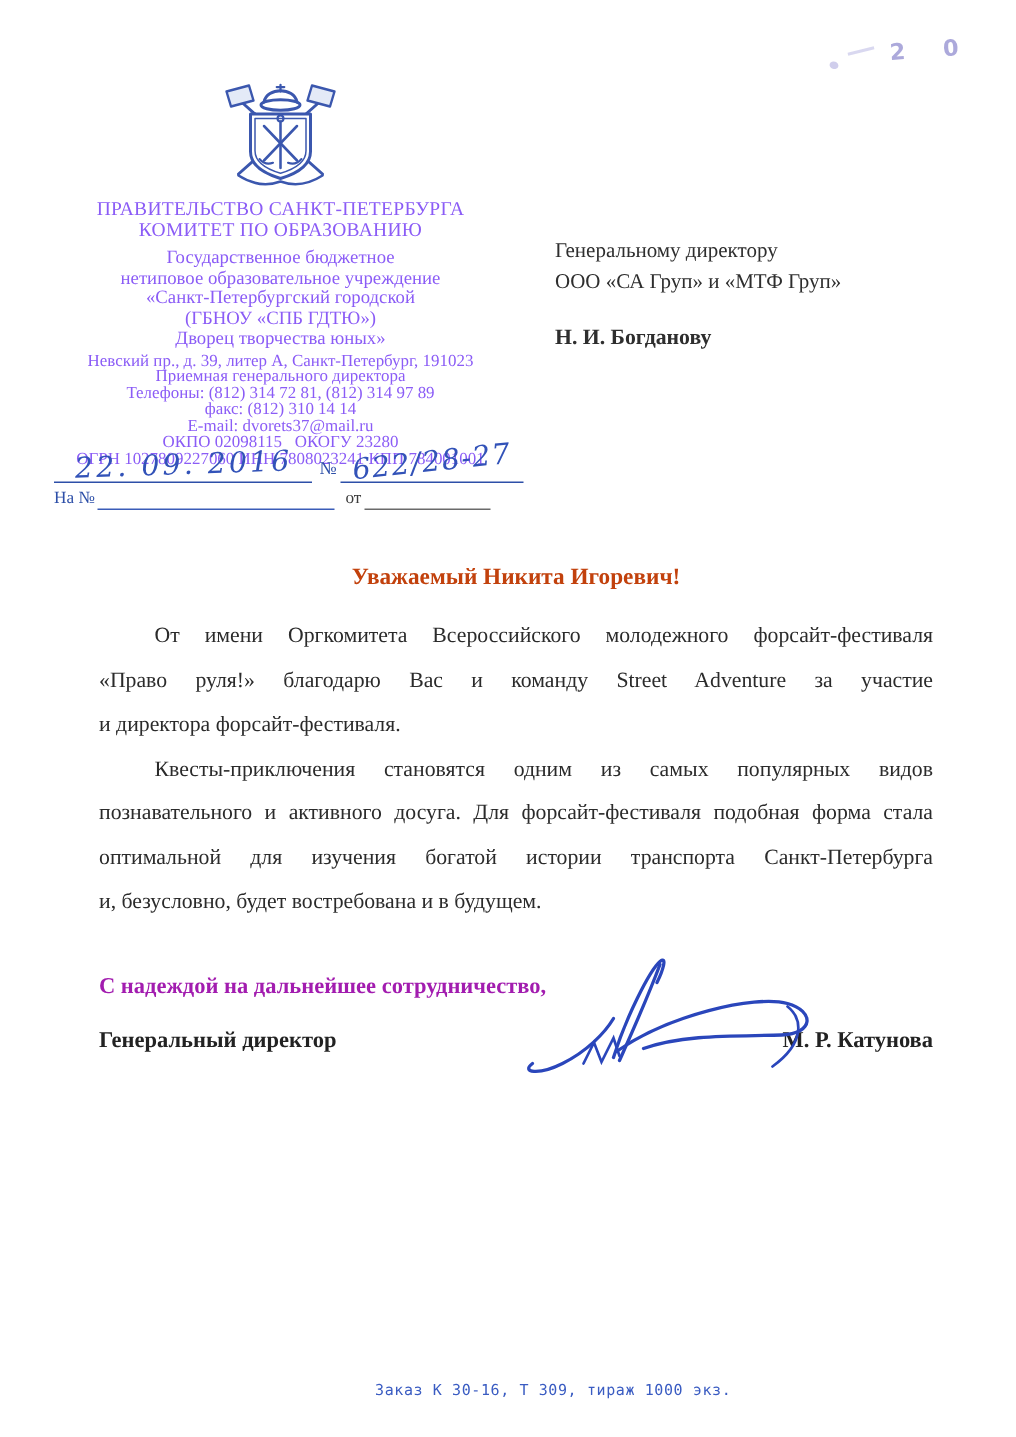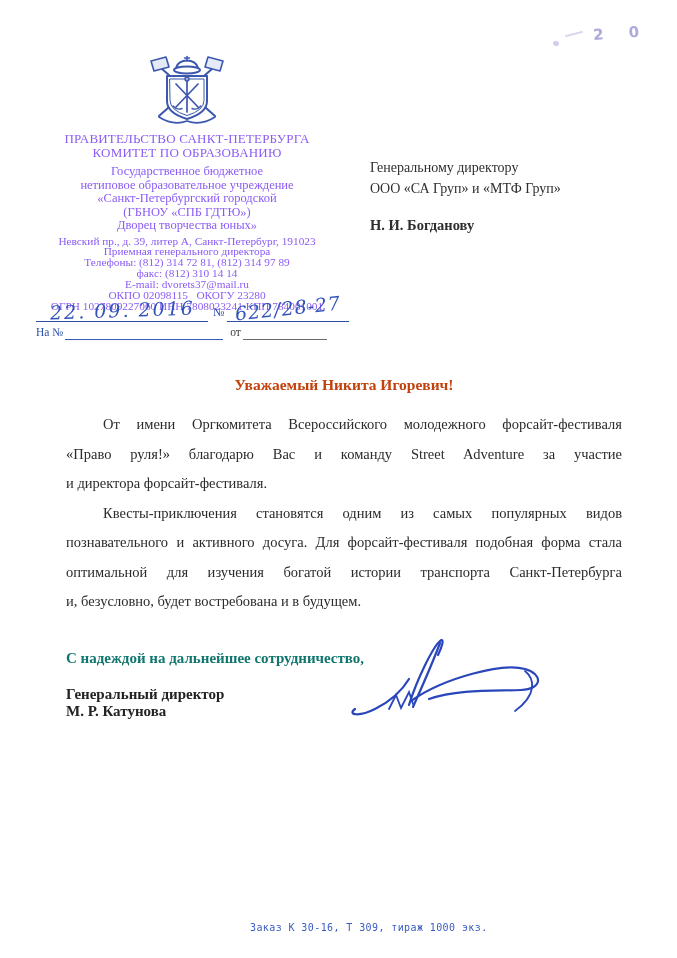--- a/index.html
+++ b/index.html
@@ -47,23 +47,23 @@
 
   
   .salutation{position:absolute;left:66px;top:376px;width:556px;text-align:center;
     font-weight:bold;font-size:15.5px;color:#c2410c;}
   .bodytext{position:absolute;left:66px;top:410px;width:556px;font-size:14.5px;color:#2b2b2b;}
   .bl{line-height:29.5px;text-align:justify;text-align-last:justify;overflow:hidden;white-space:nowrap;}
   .bl.lastline{text-align-last:left;}
   .bl.firstline{text-indent:37px;}
 
   
-  .closing-hope{position:absolute;left:66px;top:650px;font-weight:bold;font-size:15px;color:#0f766e;text-align:right;}
+  .closing-hope{position:absolute;left:66px;top:650px;font-weight:bold;font-size:15px;color:#a21caf;text-align:right;}
   .closing-row{position:absolute;left:66px;top:686px;width:556px;display:flex;
-    justify-content:space-between;font-weight:bold;font-size:15px;color:#222;flex-direction:column;}
+    justify-content:space-between;font-weight:bold;font-size:15px;color:#222;}
   .signature-svg{position:absolute;left:345px;top:633px;}
 
   
   .footer{position:absolute;left:250px;top:922px;font-family:"DejaVu Sans Mono","Liberation Mono",monospace;
     font-size:10px;color:#3a5cc2;letter-spacing:0.4px;}
 </style>
 </head>
 <body>
 
 <div class="page">

